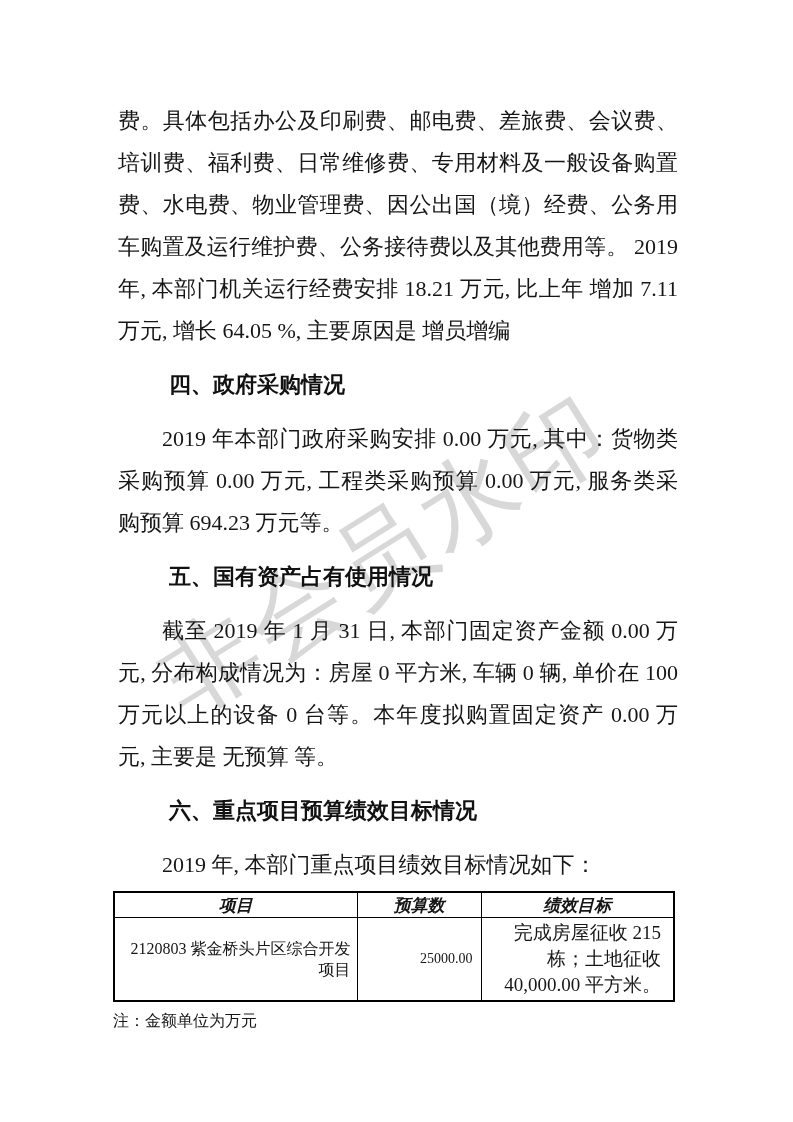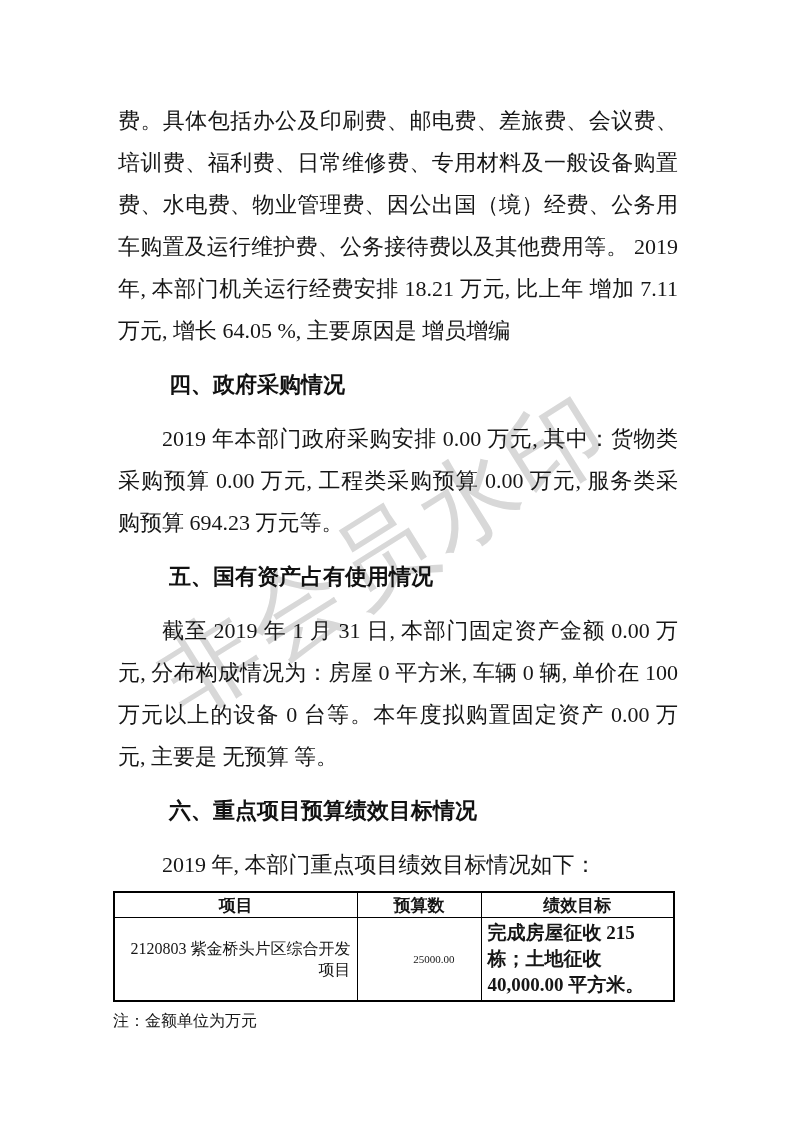--- a/index.html
+++ b/index.html
@@ -66,43 +66,43 @@
     overflow: hidden;
   }
   table.perf th {
     font-family: "Liberation Sans", "DejaVu Sans", sans-serif;
     font-weight: bold;
     font-size: 17px;
     height: 24px;
     padding: 0 4px;
     text-align: center;
     vertical-align: middle;
+    font-style: italic;
   }
   col.c1 { width: 243px; }
   col.c2 { width: 124px; }
   col.c3 { width: 193px; }
   td.proj {
     font-size: 16px;
     line-height: 21px;
     padding: 4px 6px;
     text-align: right;
     vertical-align: middle;
     height: 36px;
   }
   td.num {
-    font-size: 11px;
-    padding: 4px 26px;
+    font-size: 14px;
+    padding: 4px 8px;
     text-align: right;
     vertical-align: middle;
   }
   td.tgt {
-    text-align: left;
+    text-align: right;
     vertical-align: middle;
-    padding: 2px 6px;
-    font-weight: bold;
+    padding: 2px 12px;
   }
   td.tgt-large { font-size: 19px; line-height: 26px; }
   td.tgt-small { font-size: 15px; line-height: 22px; }
   p.note {
     margin: 8px 0 12px 0;
     font-size: 16px;
     line-height: 22px;
     text-align: left;
   }
 </style>

